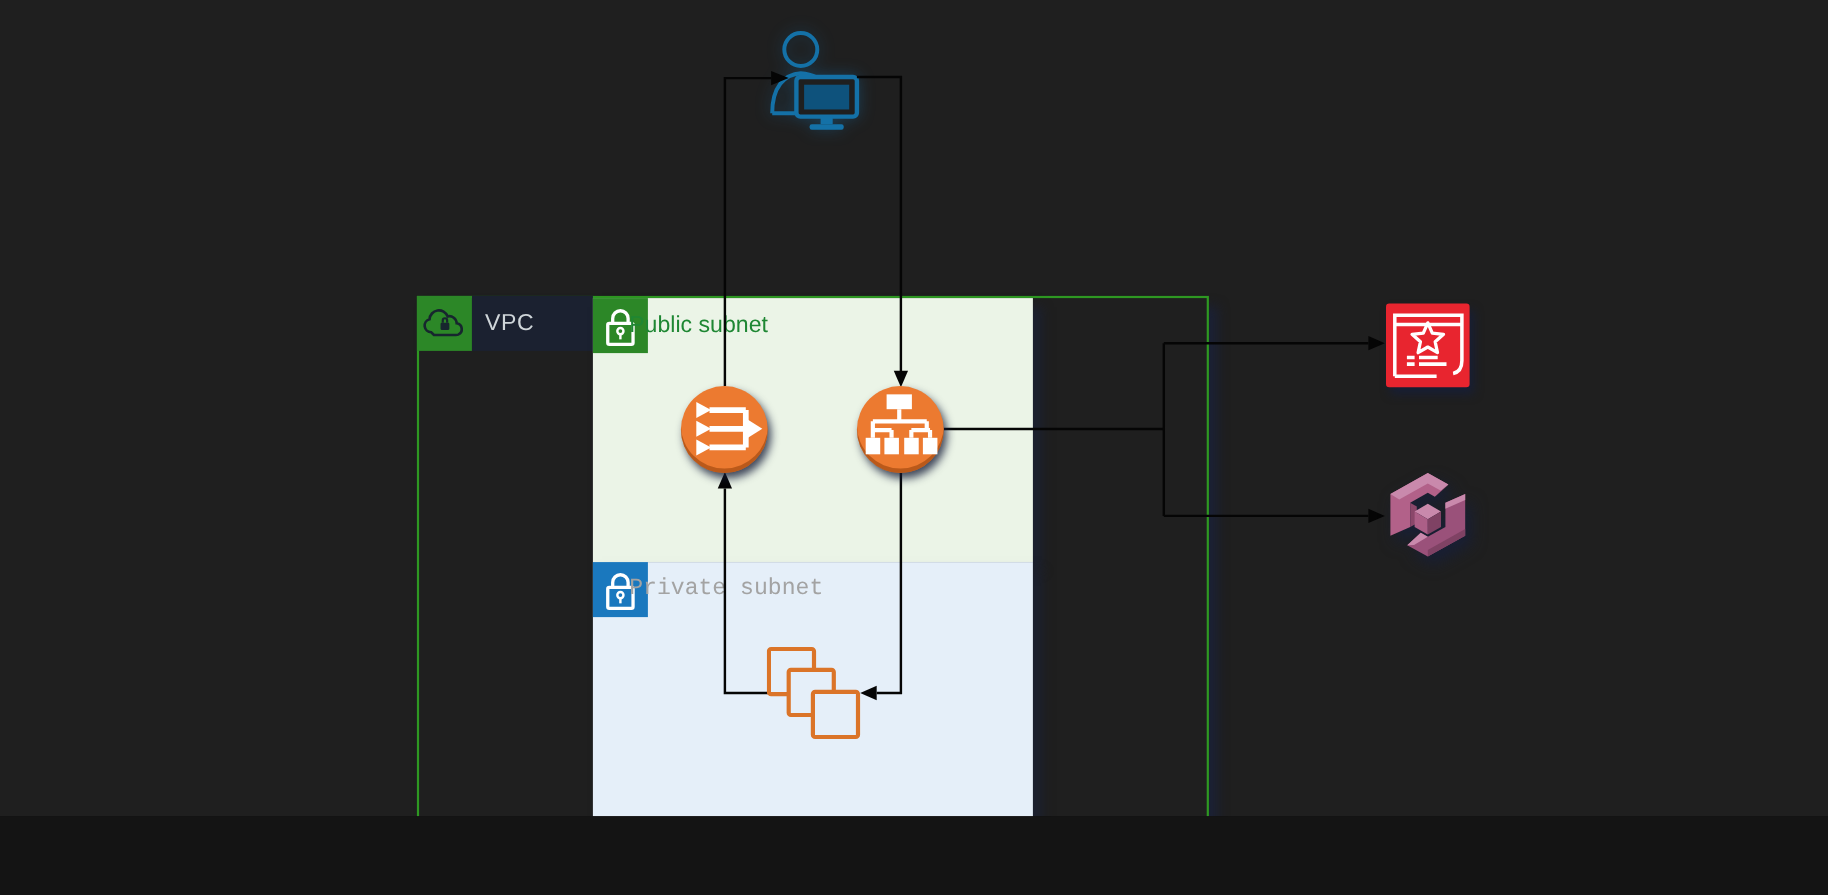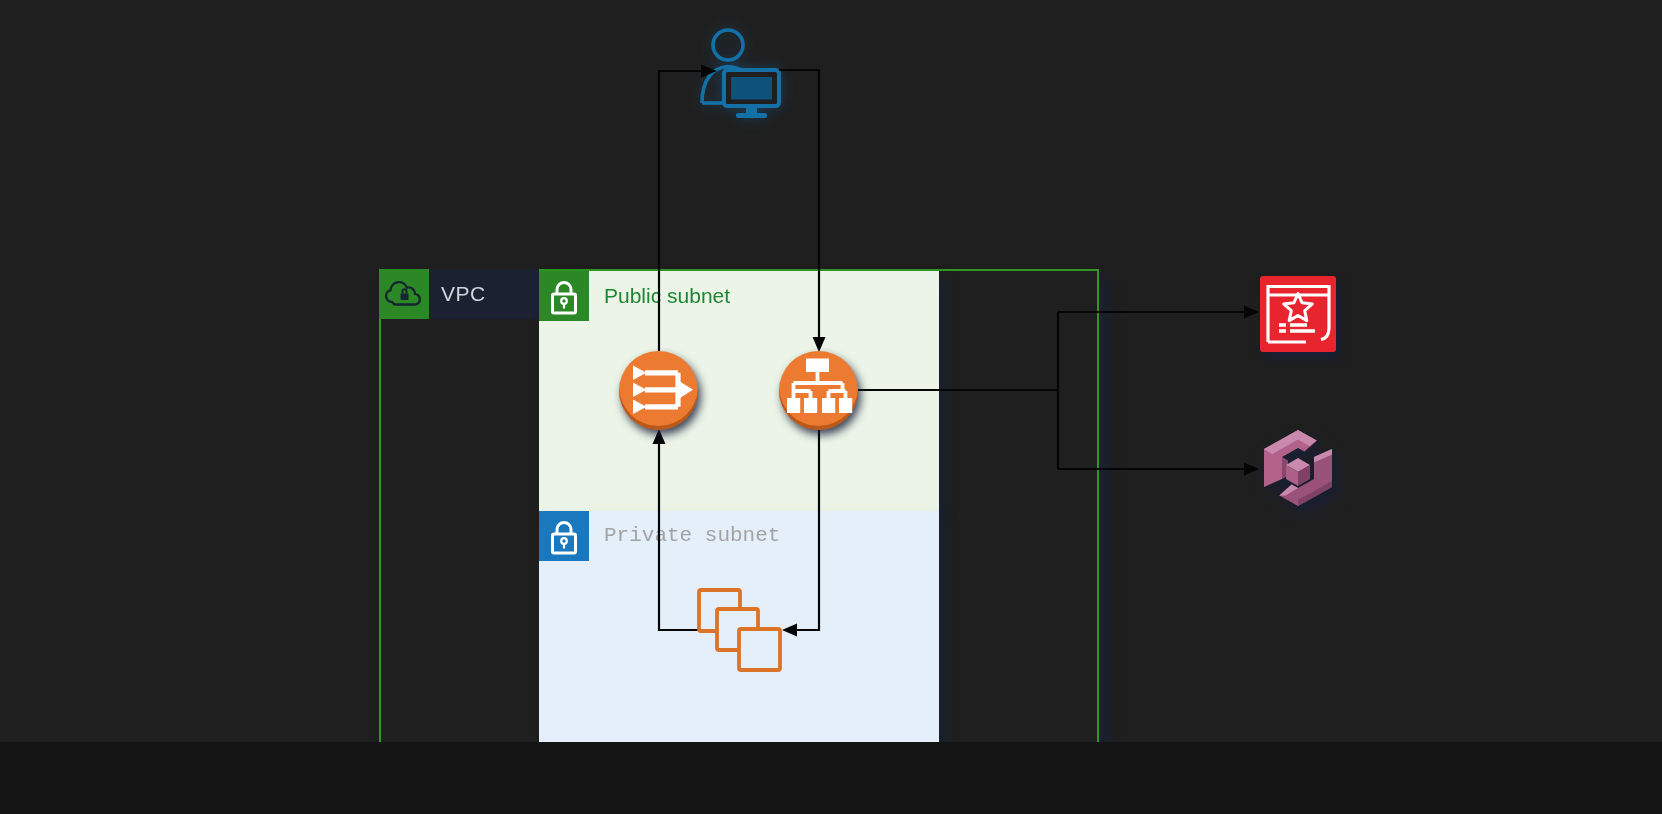--- a/index.html
+++ b/index.html
@@ -20,21 +20,21 @@
     left:441px;top:269px;height:50px;line-height:50px;z-index:3;
     font-size:21px;color:#CFD5D9;letter-spacing:0.5px;
   }
   
   .subnet{width:400px;height:240px;z-index:1;}
   .subnet.public{left:539px;top:271px;background:#EBF4E7;box-shadow:8px 8px 9px rgba(26,34,62,0.55);}
   .subnet.private{left:539px;top:511px;background:#E5EFF9;box-shadow:8px 8px 9px rgba(26,34,62,0.55);}
   .lock-sq{width:50px;height:50px;z-index:2;}
   .lock-sq.public{left:539px;top:271px;background:#2C8727;}
   .lock-sq.private{left:539px;top:511px;background:#1A78BE;}
-  .subnet-title{left:604px;height:50px;line-height:50px;font-size:21px;z-index:2;text-align:right;}
+  .subnet-title{left:572px;height:50px;line-height:50px;font-size:21px;z-index:2;text-align:right;}
   .subnet-title.public{top:271px;color:#1E8733;}
   .subnet-title.private{top:511px;color:#a3a3a3;font-family:Liberation Mono, monospace;}
   
   .aws-circle{
     width:79px;height:79px;border-radius:50%;background:#EC7A30;z-index:5;
     box-shadow:inset 0 -4px 0 rgba(160,72,16,0.65), 3px 5px 8px rgba(20,28,55,0.8);
   }
   .elb{left:619px;top:351px;}
   .alb{left:779px;top:351px;}
   .aws-circle svg{position:absolute;left:0;top:0;}

